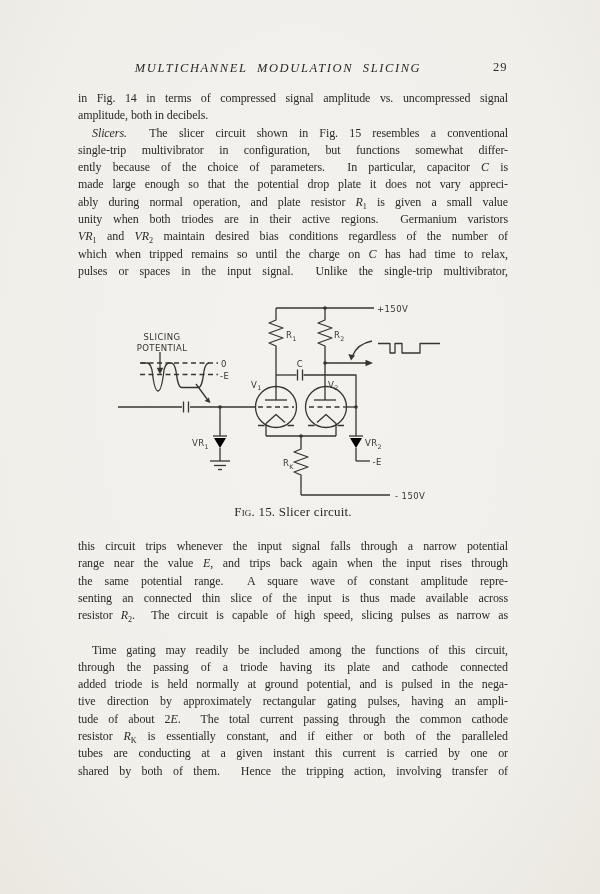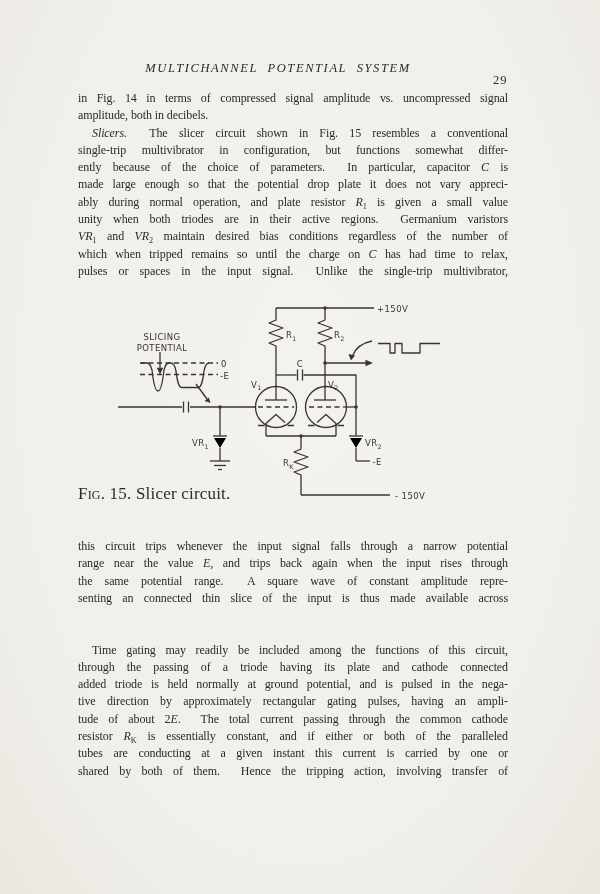--- a/index.html
+++ b/index.html
@@ -12,56 +12,56 @@
   .page{
     position:relative;width:600px;height:894px;
     background:radial-gradient(ellipse at 50% 42%, #f4f2ee 0%, #f1efea 70%, #eae7e0 100%);
   }
   .header-title{
     position:absolute;top:61px;left:78px;width:400px;
     text-align:center;font-style:italic;font-size:12.5px;
     letter-spacing:1.6px;word-spacing:5px;white-space:nowrap;
   }
   .page-num{
-    position:absolute;top:73px;left:493px;font-size:12.5px;letter-spacing:1px;
+    position:absolute;top:60px;left:493px;font-size:12.5px;letter-spacing:1px;
   }
   .para{position:absolute;left:78px;width:430px}
   .p0{top:90px}.p1{top:124.5px}.p2{top:538px}.p3{top:641.5px}
   .tline{
     font-size:12px;line-height:17.3px;height:17.3px;
     letter-spacing:-0.1px;
     text-align:justify;text-align-last:justify;
     overflow:visible;white-space:normal;
   }
   .tline.lastleft{text-align-last:left}
   .tline.indent{text-indent:14px}
   .tline sub{font-size:0.68em;line-height:0;letter-spacing:0}
   .caption{
-    position:absolute;top:484px;left:78px;width:430px;
-    text-align:left;font-size:17px;letter-spacing:0.2px;
+    position:absolute;top:504px;left:78px;width:430px;
+    text-align:center;font-size:13px;letter-spacing:0.2px;
   }
   .sc{font-variant:small-caps}
   svg.fig{position:absolute;left:108px;top:296px;width:342px;height:232px}
   svg.fig path, svg.fig line, svg.fig polyline, svg.fig circle{
     fill:none;stroke:#38342e;stroke-width:1.3;stroke-linejoin:round;stroke-linecap:butt;
   }
   svg.fig .dash{stroke-dasharray:5 3.5}
   svg.fig .fil{fill:#38342e;stroke:none}
   svg.fig text{
     fill:#38342e;stroke:none;
     font-family:"DejaVu Sans", sans-serif;font-size:8.5px;letter-spacing:0.4px;
   }
   svg.fig text tspan.sub{font-size:6.3px}
 </style>
 </head>
 <body>
 
 <div class="page">
 
-  <div class="header-title">MULTICHANNEL POTENTIAL SYSTEM</div>
+  <div class="header-title">MULTICHANNEL MODULATION SLICING</div>
   <div class="page-num">29</div>
 
   <div class="para p0">
       <div class="tline">in Fig. 14 in terms of compressed signal amplitude vs. uncompressed signal</div>
       <div class="tline lastleft">amplitude, both in decibels.</div>
     </div>
   <div class="para p1">
       <div class="tline indent"><i>Slicers.</i>&nbsp; The slicer circuit shown in Fig. 15 resembles a conventional</div>
       <div class="tline">single-trip multivibrator in configuration, but functions somewhat differ-</div>
       <div class="tline">ently because of the choice of parameters.&nbsp; In particular, capacitor <i>C</i> is</div>
@@ -70,20 +70,21 @@
       <div class="tline">unity when both triodes are in their active regions.&nbsp; Germanium varistors</div>
       <div class="tline"><i>VR</i><sub>1</sub> and <i>VR</i><sub>2</sub> maintain desired bias conditions regardless of the number of</div>
       <div class="tline">which when tripped remains so until the charge on <i>C</i> has had time to relax,</div>
       <div class="tline">pulses or spaces in the input signal.&nbsp; Unlike the single-trip multivibrator,</div>
     </div>
   <div class="para p2">
       <div class="tline">this circuit trips whenever the input signal falls through a narrow potential</div>
       <div class="tline">range near the value <i>E</i>, and trips back again when the input rises through</div>
       <div class="tline">the same potential range.&nbsp; A square wave of constant amplitude repre-</div>
       <div class="tline">senting an connected thin slice of the input is thus made available across</div>
+      <div class="tline">resistor <i>R</i><sub>2</sub>.&nbsp; The circuit is capable of high speed, slicing pulses as narrow as</div>
     </div>
   <div class="para p3">
       <div class="tline indent">Time gating may readily be included among the functions of this circuit,</div>
       <div class="tline">through the passing of a triode having its plate and cathode connected</div>
       <div class="tline">added triode is held normally at ground potential, and is pulsed in the nega-</div>
       <div class="tline">tive direction by approximately rectangular gating pulses, having an ampli-</div>
       <div class="tline">tude of about 2<i>E</i>.&nbsp; The total current passing through the common cathode</div>
       <div class="tline">resistor <i>R</i><sub>K</sub> is essentially constant, and if either or both of the paralleled</div>
       <div class="tline">tubes are conducting at a given instant this current is carried by one or</div>
       <div class="tline">shared by both of them.&nbsp; Hence the tripping action, involving transfer of</div>

